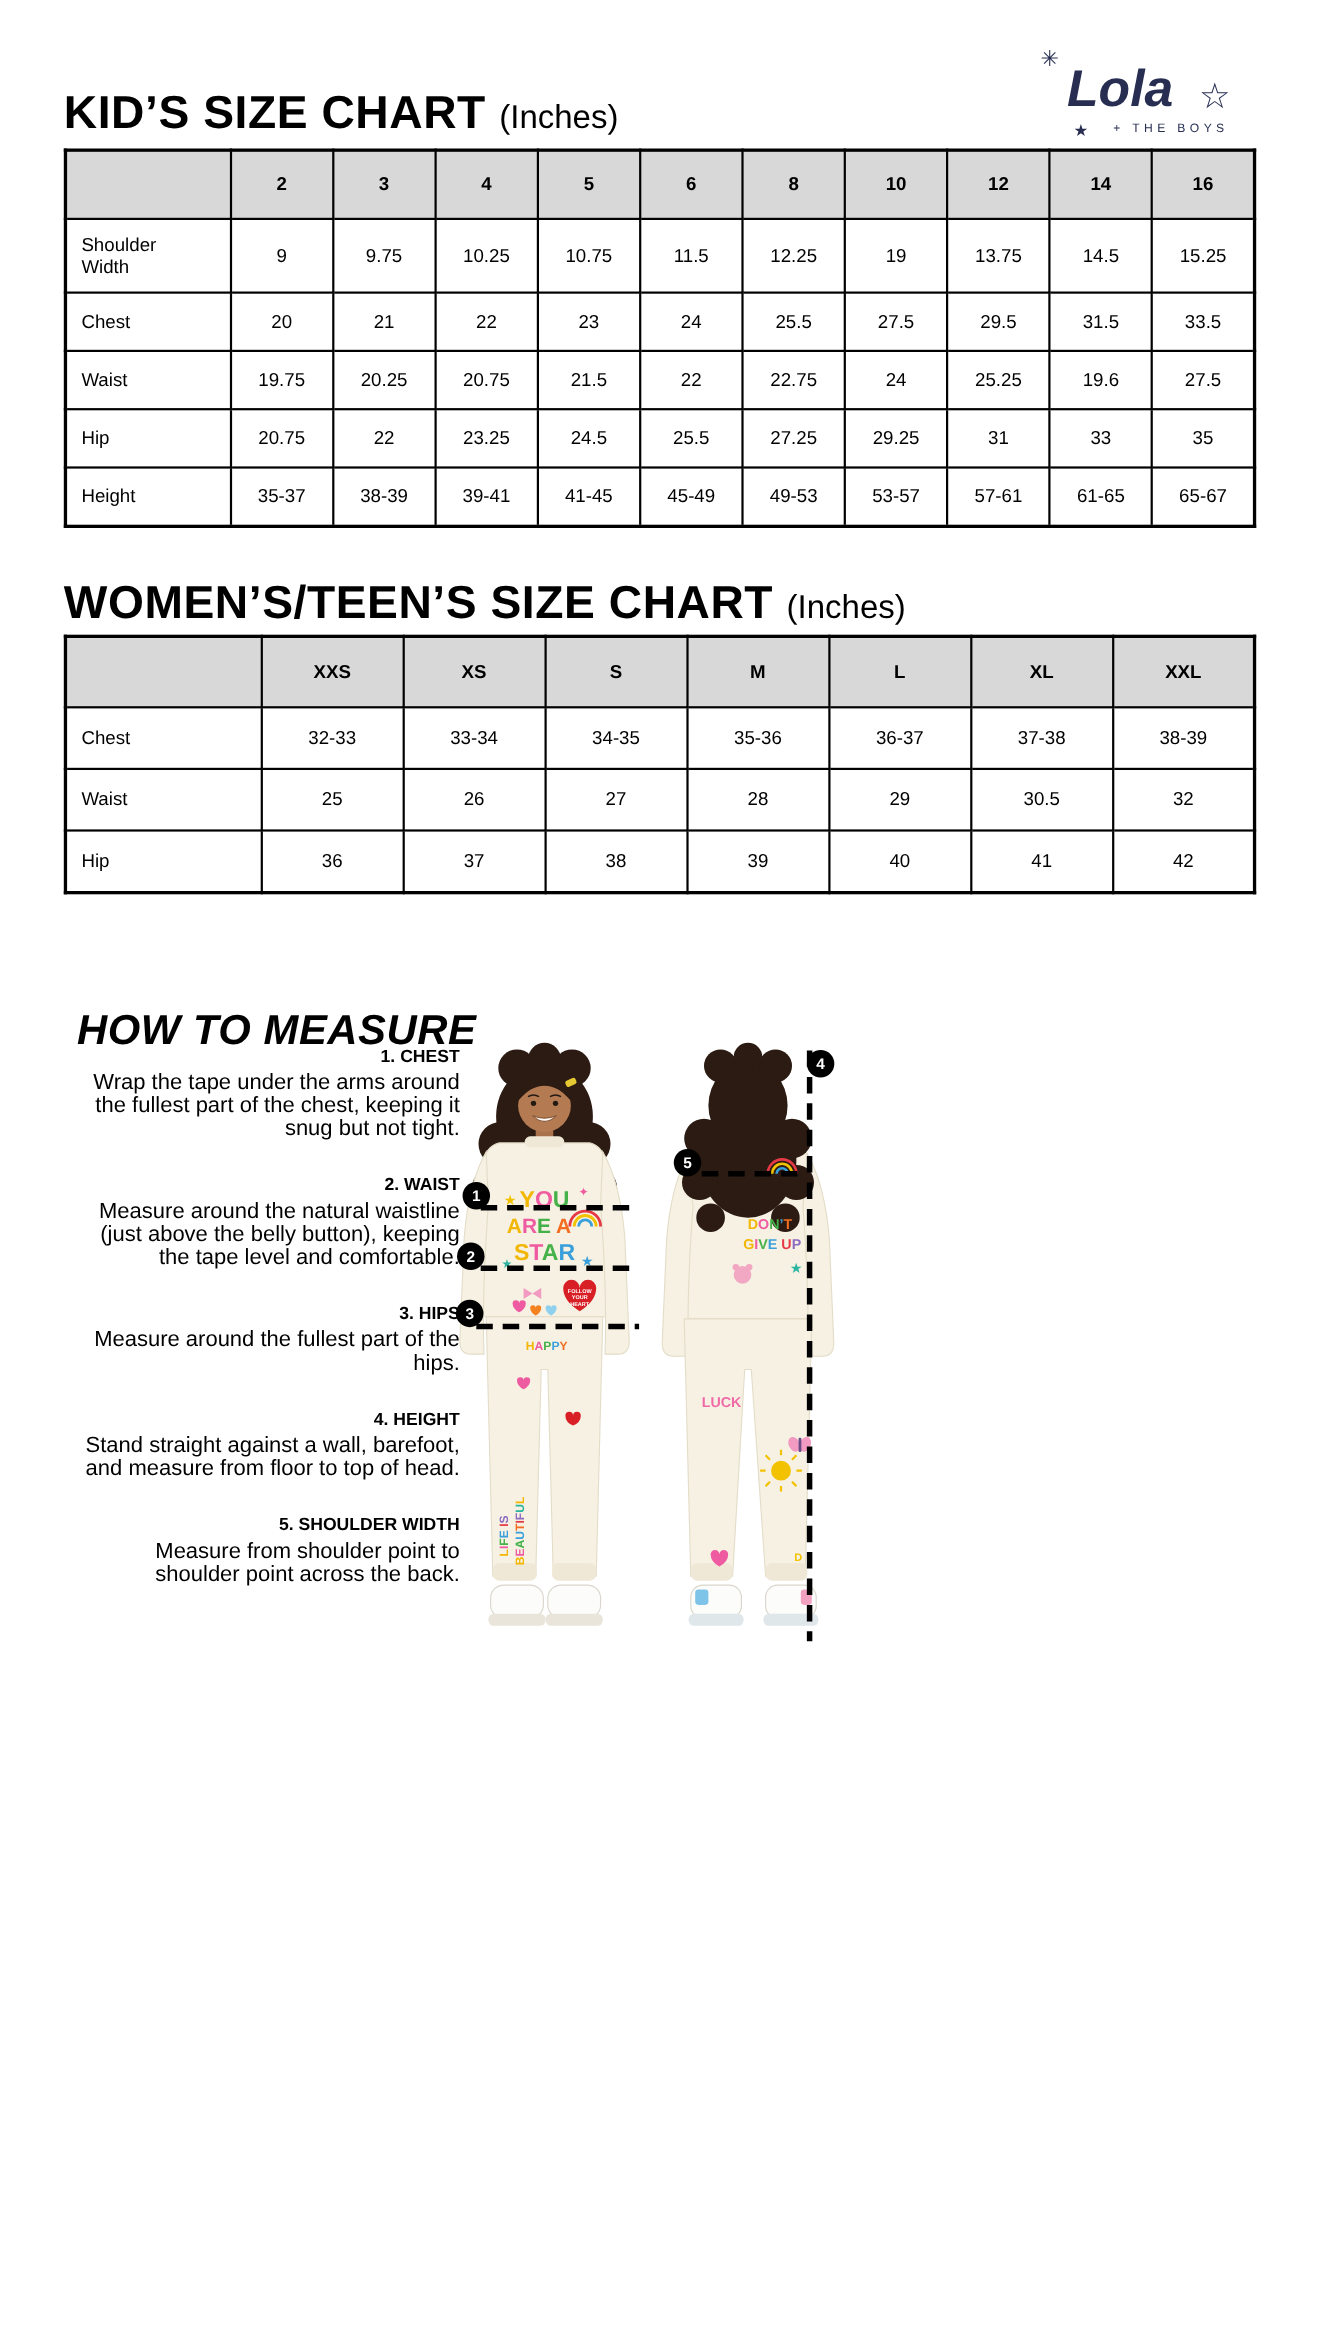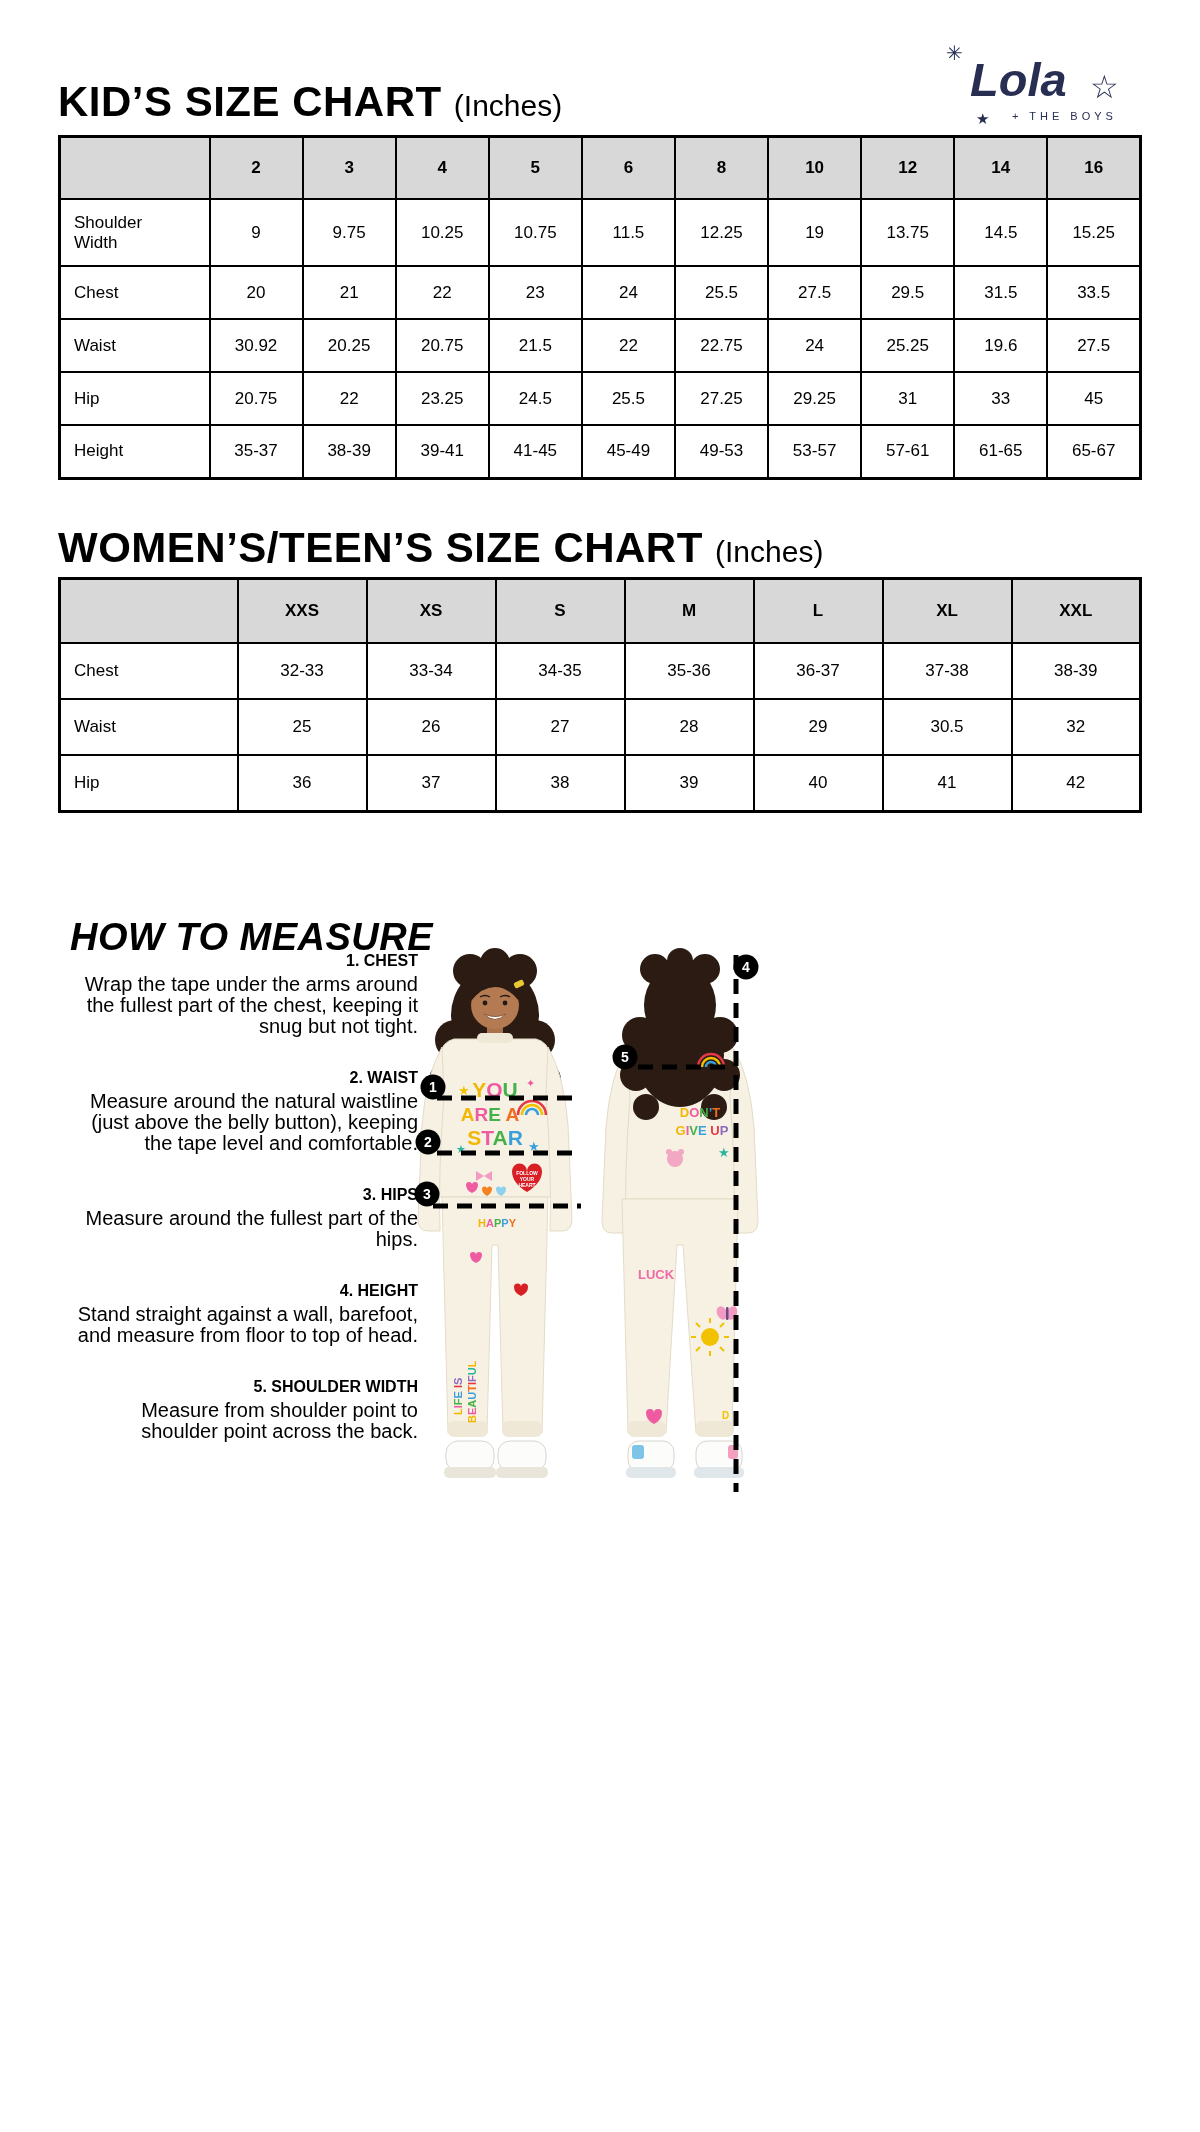--- a/index.html
+++ b/index.html
@@ -105,21 +105,21 @@
             <td>23</td>
             <td>24</td>
             <td>25.5</td>
             <td>27.5</td>
             <td>29.5</td>
             <td>31.5</td>
             <td>33.5</td>
           </tr>
           <tr>
             <td class="rowlabel">Waist</td>
-            <td>30.92</td>
+            <td>19.75</td>
             <td>20.25</td>
             <td>20.75</td>
             <td>21.5</td>
             <td>22</td>
             <td>22.75</td>
             <td>24</td>
             <td>25.25</td>
             <td>19.6</td>
             <td>27.5</td>
           </tr>
@@ -127,21 +127,21 @@
             <td class="rowlabel">Hip</td>
             <td>20.75</td>
             <td>22</td>
             <td>23.25</td>
             <td>24.5</td>
             <td>25.5</td>
             <td>27.25</td>
             <td>29.25</td>
             <td>31</td>
             <td>33</td>
-            <td>45</td>
+            <td>35</td>
           </tr>
           <tr>
             <td class="rowlabel">Height</td>
             <td>35-37</td>
             <td>38-39</td>
             <td>39-41</td>
             <td>41-45</td>
             <td>45-49</td>
             <td>49-53</td>
             <td>53-57</td>

